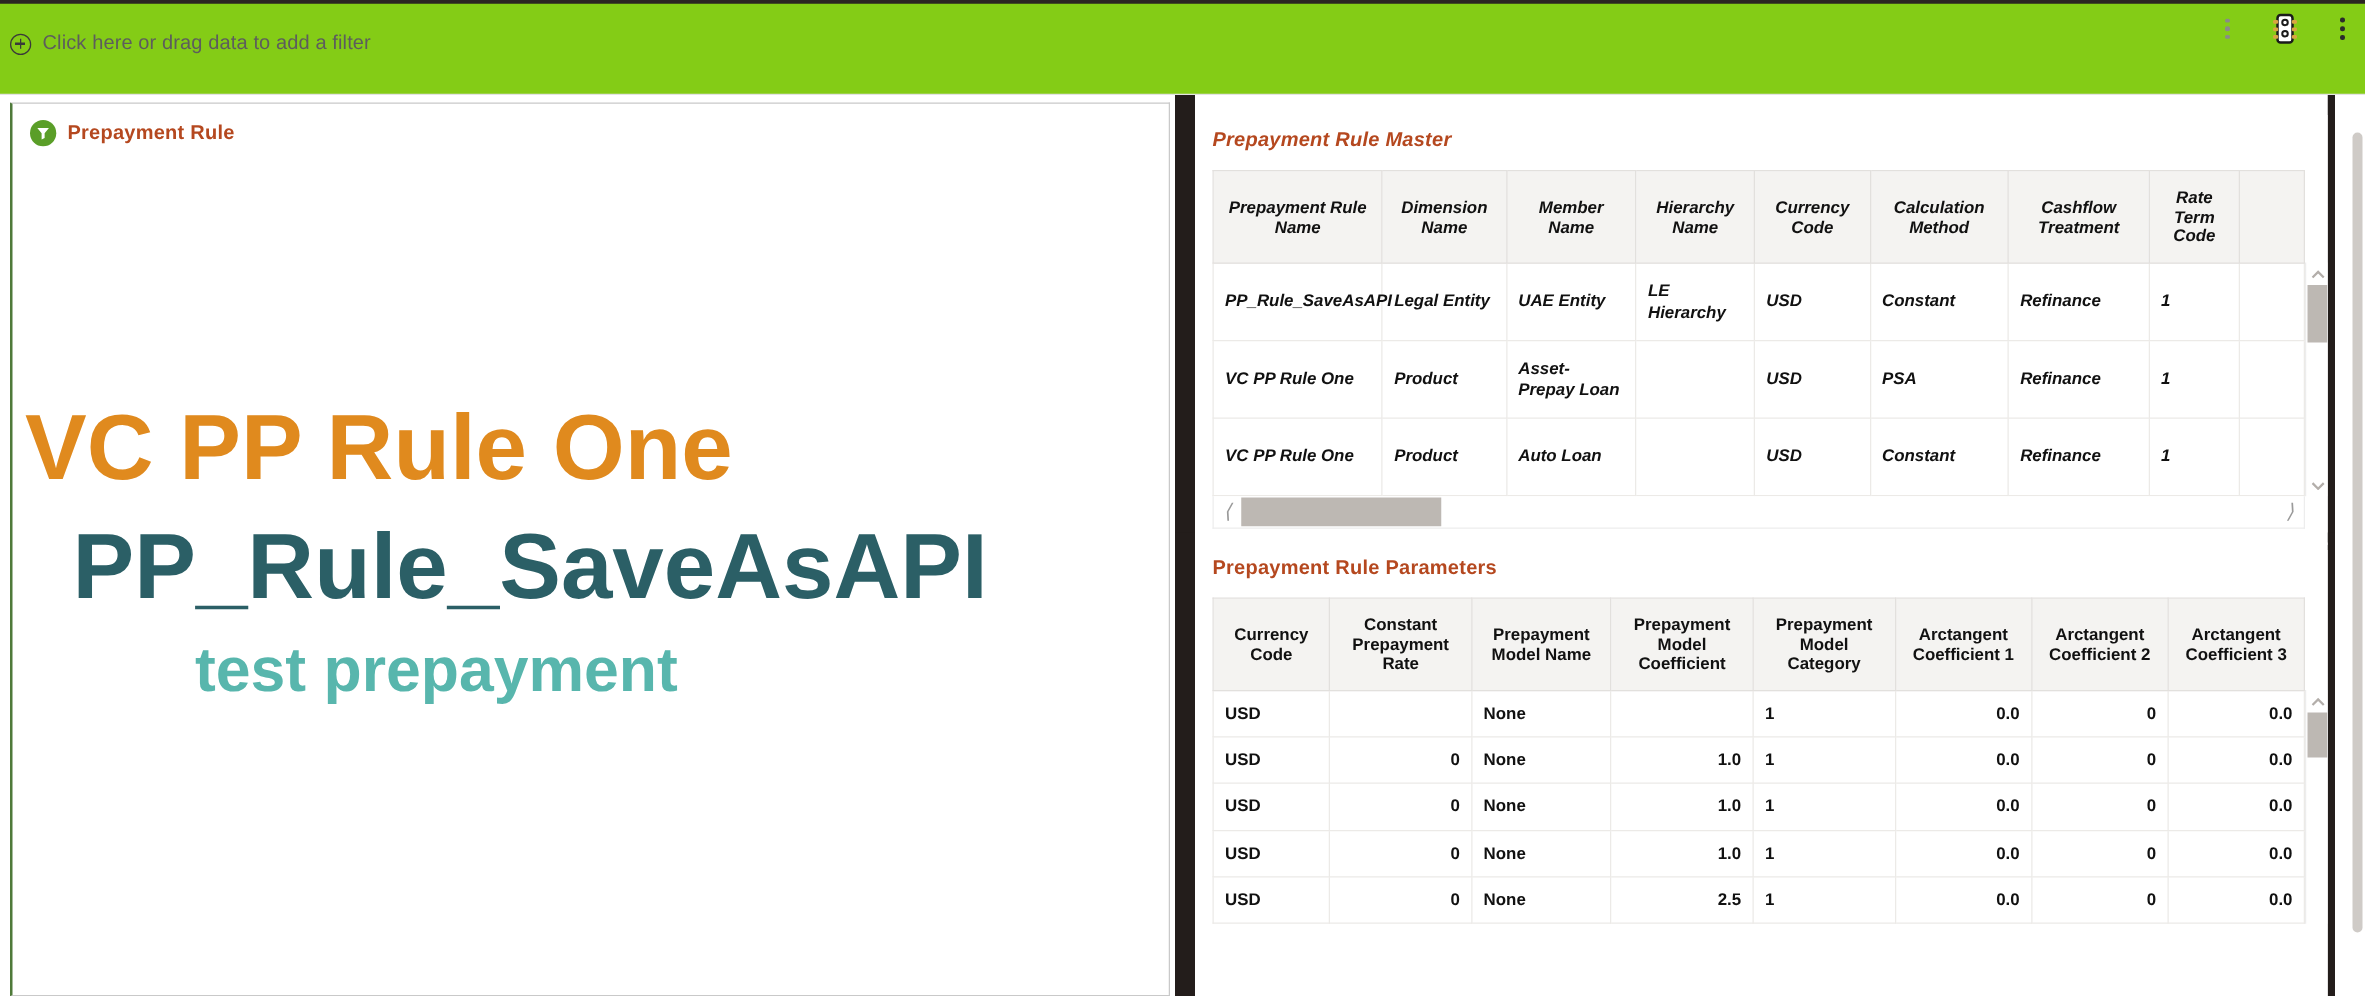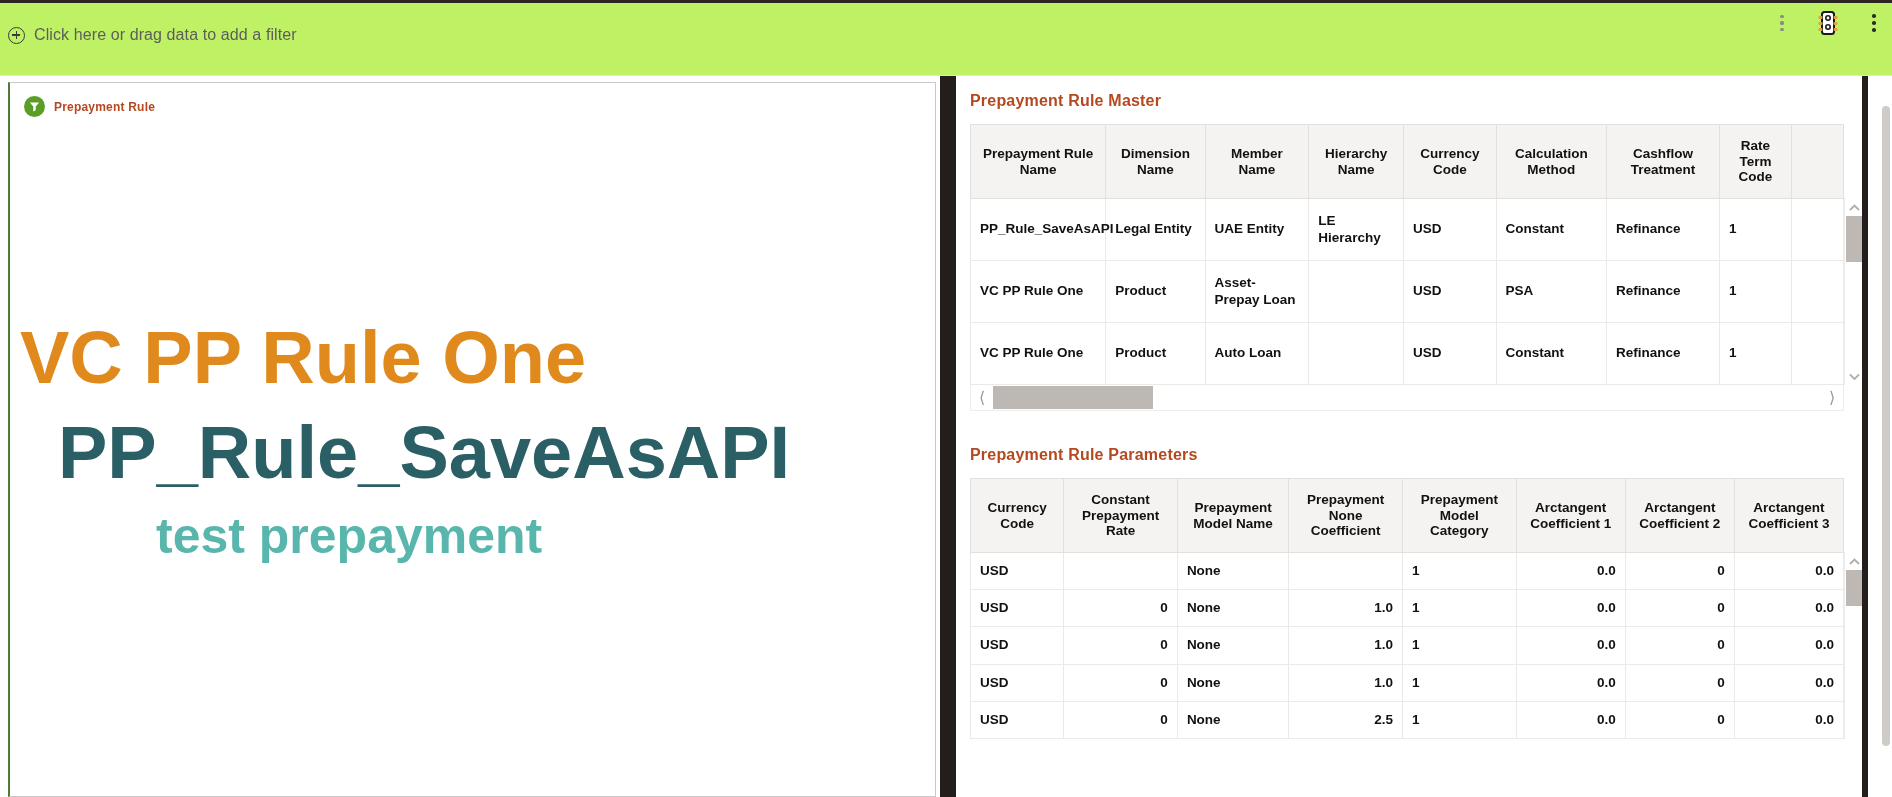--- a/index.html
+++ b/index.html
@@ -7,21 +7,21 @@
     width: 1892px; height: 797px;
     background: #ffffff;
     font-family: "Liberation Sans", sans-serif;
     overflow: hidden;
   }
   .page { position: relative; width: 1892px; height: 797px; background:#fff; }
 
   
   .topbar {
     position: absolute; top: 0; left: 0; width: 1892px; height: 76px;
-    background: #bef264; border-bottom: 1px solid #e3e3e3;
+    background: #84cc16; border-bottom: 1px solid #e3e3e3;
   }
   .topbar-rule {
     position:absolute; top:0; left:0; width:1892px; height:3px; background:#2b2522;
   }
   .filter-row {
     position: absolute; top: 26px; left: 8px;
     display: flex; align-items: center; gap: 9px;
   }
   .plus-icon {
     width: 17px; height: 17px; border-radius: 50%;
@@ -55,41 +55,41 @@
     position: absolute; top: 6px; left: 8px; width: 928px; height: 715px;
     background: #ffffff; border: 1px solid #c9c9c9; border-left: 2px solid #4f7a3a;
   }
   .viz-title-row {
     position:absolute; top: 13px; left: 14px; display:flex; align-items:center; gap:9px;
   }
   .funnel-badge {
     width: 21px; height: 21px; border-radius: 50%; background:#5a9e28;
     display:flex; align-items:center; justify-content:center; flex:0 0 auto;
   }
-  .viz-title { font-size: 12px; font-weight: 700; color:#b5481f; letter-spacing:.2px; }
+  .viz-title { font-size: 16px; font-weight: 700; color:#b5481f; letter-spacing:.2px; }
 
   .wordcloud { position:absolute; top: 46px; left:0; width: 926px; height: 667px; overflow:hidden; }
   .wc-word { position:absolute; white-space:nowrap; font-weight:700; line-height:1; }
   .wc-1 { left: 10px;  top: 192px; font-size: 74px; color:#E08A1E; }
   .wc-2 { left: 48px;  top: 287px; font-size: 74px; color:#2B5F66; }
   .wc-3 { left: 146px; top: 382px; font-size: 50px; color:#58B6AD; }
 
   
   .gutter-v {
     position:absolute; top: 0; left: 940px; width: 16px; height: 721px; background:#231d1b;
   }
   .gutter-v-right {
     position:absolute; top: 0; left: 1862px; width: 6px; height: 721px; background:#231d1b;
   }
 
   
   .right-col { position:absolute; top:0; left:956px; width: 906px; height: 721px; background:#fff; }
 
   .card { position:absolute; left:0; width: 906px; background:#fff; }
-  .card-master { top: 4px; height: 344px; }
+  .card-master { top: 16px; height: 344px; font-style: italic; }
   .card-params { top: 358px; height: 363px; }
   .card-divider {
     position:absolute; left: 940px; top: 350px; width: 928px; height: 14px; background:#231d1b;
   }
 
   .card-title {
     font-size: 16px; font-weight: 700; color:#b5481f; letter-spacing:.2px;
     padding: 12px 0 14px 14px;
   }
 
@@ -294,21 +294,21 @@
       <div class="card card-params clip">
         <div class="card-title">Prepayment Rule Parameters</div>
 
         <div class="grid-wrap">
           <table class="grid params">
             <thead>
               <tr>
                 <th style="width:82px">Currency Code</th>
                 <th style="width:100px">Constant Prepayment Rate</th>
                 <th style="width:98px">Prepayment Model Name</th>
-                <th style="width:100px">Prepayment None Coefficient</th>
+                <th style="width:100px">Prepayment Model Coefficient</th>
                 <th style="width:100px">Prepayment Model Category</th>
                 <th style="width:96px">Arctangent Coefficient 1</th>
                 <th style="width:96px">Arctangent Coefficient 2</th>
                 <th style="width:96px">Arctangent Coefficient 3</th>
               </tr>
             </thead>
             <tbody>
               <tr>
                 <td class="ctr">USD</td>
                 <td class="num"></td>

